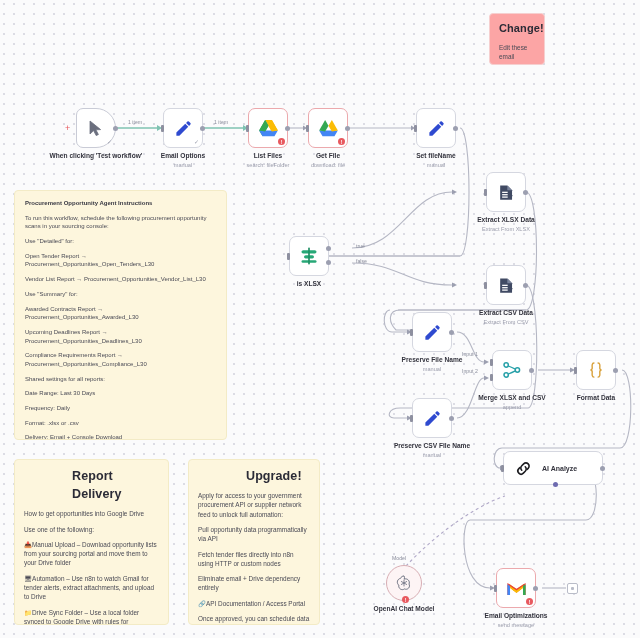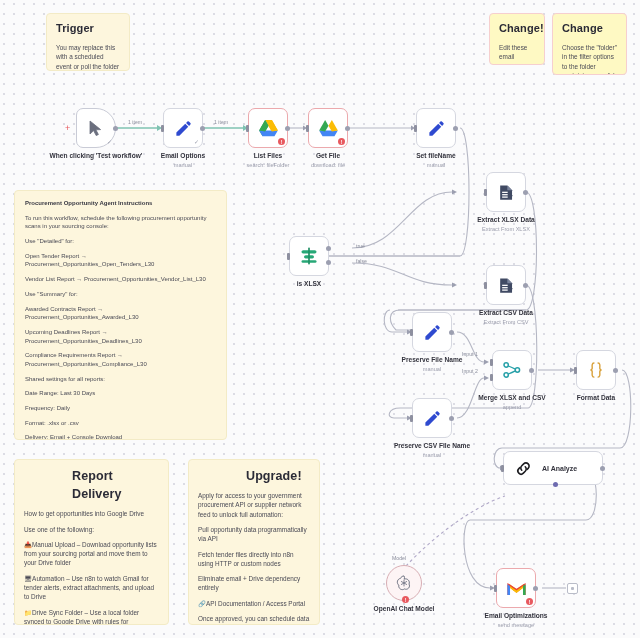--- a/index.html
+++ b/index.html
@@ -12,21 +12,21 @@
     background-position:-1px -1px;
     position:relative;
     color:#333;
   }
   .canvas{position:absolute;inset:0;}
 
   
   .note{position:absolute;border-radius:4px;padding:7px 9px;box-sizing:border-box;
         line-height:1.45;overflow:hidden;}
   .note.yellow{background:#fdf6dd;border:1px solid #f3ebc6;}
-  .note.pink{background:#fef9c3;border:1px solid #f6cfcf;}
+  .note.pink{background:#fca5a5;border:1px solid #f6cfcf;}
   .note h3{margin:0 0 6px 0;font-size:11px;font-weight:700;color:#2b2b36;letter-spacing:.1px;}
   .note h3.big{font-size:12.5px;padding-left:48px;}
   .note p{margin:0 0 6px 0;font-size:6.4px;color:#4a4a55;}
   .note p:last-child{margin-bottom:0;}
   .note .tiny{font-size:6px;}
 
   
   svg.wires{position:absolute;left:0;top:0;width:640px;height:638px;pointer-events:none;}
   .wire{fill:none;stroke:#b5b7c4;stroke-width:1.1;}
   .wire.teal{stroke:#7fc3b2;stroke-width:1.3;}
@@ -116,34 +116,26 @@
 
     <text class="wlabel" x="128" y="124">1 item</text>
     <text class="wlabel" x="214" y="124">1 item</text>
     <text class="wlabel" x="356" y="248">true</text>
     <text class="wlabel" x="356" y="263">false</text>
     <text class="wlabel" x="462" y="356">Input 1</text>
     <text class="wlabel" x="462" y="373">Input 2</text>
     <text class="wlabel" x="392" y="560">Model</text>
   </svg>
 
-  <div class="note yellow" style="left:46px;top:13px;width:84px;height:58px;">
-    <h3>Trigger</h3>
-    <p>You may replace this with a scheduled event or poll the folder for changes.</p>
-  </div>
 
   <div class="note pink" style="left:489px;top:13px;width:56px;height:52px;">
     <h3>Change!</h3>
     <p>Edit these email options.</p>
   </div>
 
-  <div class="note pink" style="left:552px;top:13px;width:75px;height:62px;">
-    <h3>Change</h3>
-    <p>Choose the "folder" in the filter options to the folder containing your Ad reports.</p>
-  </div>
 
   <div class="note yellow" style="left:14px;top:190px;width:213px;height:250px;padding:8px 10px;">
     <p class="tiny" style="font-weight:700;color:#3a3a44;">Procurement Opportunity Agent Instructions</p>
     <p class="tiny">To run this workflow, schedule the following procurement opportunity scans in your sourcing console:</p>
     <p class="tiny">Use "Detailed" for:</p>
     <p class="tiny">Open Tender Report → Procurement_Opportunities_Open_Tenders_L30</p>
     <p class="tiny">Vendor List Report → Procurement_Opportunities_Vendor_List_L30</p>
     <p class="tiny">Use "Summary" for:</p>
     <p class="tiny">Awarded Contracts Report → Procurement_Opportunities_Awarded_L30</p>
     <p class="tiny">Upcoming Deadlines Report → Procurement_Opportunities_Deadlines_L30</p>

